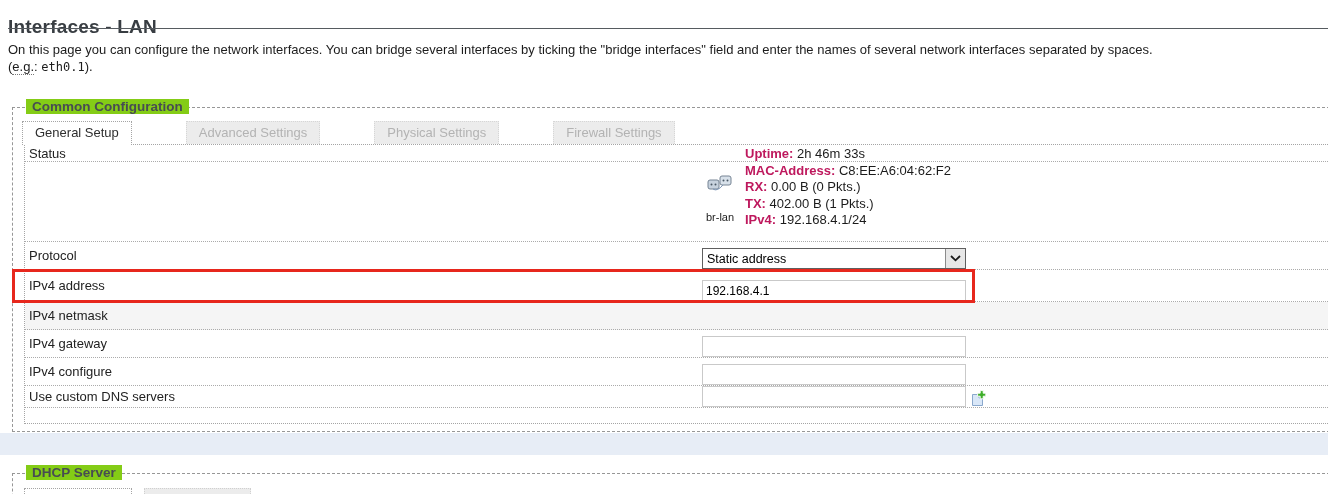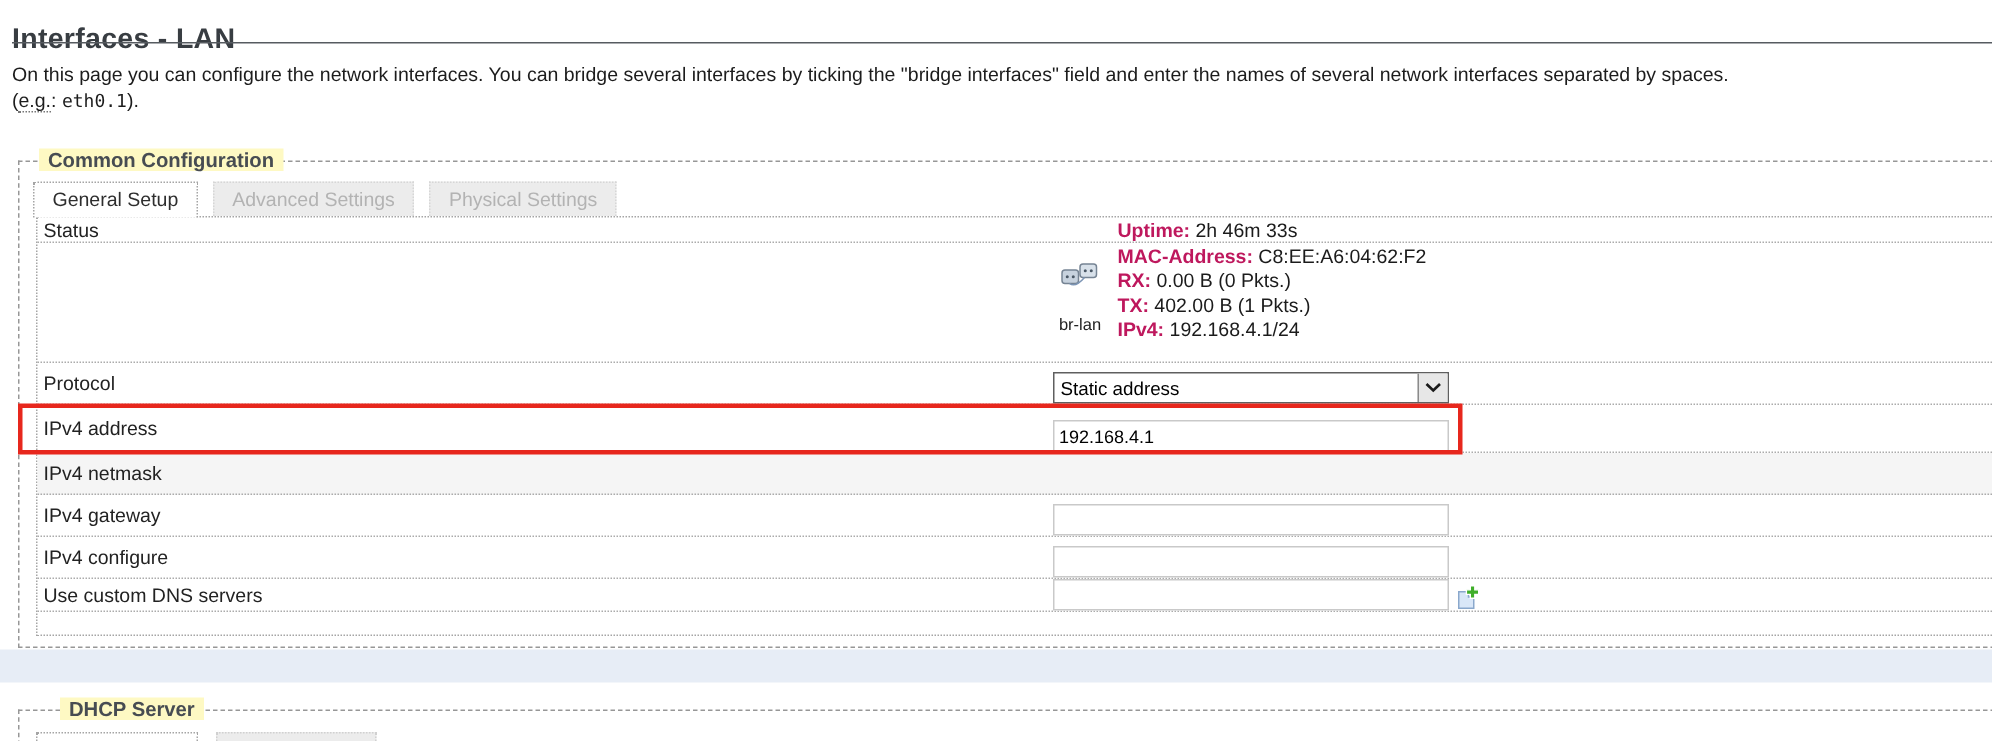--- a/index.html
+++ b/index.html
@@ -10,28 +10,28 @@
   
   .page-title{position:absolute;left:8px;top:3px;font-size:19px;font-weight:bold;color:#383d42;letter-spacing:.2px;}
   .title-rule{position:absolute;left:8px;top:28px;width:1320px;height:0;border-top:1px solid #565b60;}
   .desc{position:absolute;left:8px;top:41px;line-height:17px;color:#1c1c1c;white-space:nowrap;}
   .desc .mono{font-family:"DejaVu Sans Mono","Liberation Mono",monospace;font-size:12px;}
   .desc .abbr{border-bottom:1px dotted #777;}
   
   .fs-box{position:absolute;border:1px dashed #979797;border-right:none;background:transparent;box-sizing:border-box;}
   #fs-common{left:12px;top:107px;width:1688px;height:325px;}
   #fs-dhcp{left:12px;top:473px;width:1688px;height:60px;}
-  .legend{position:absolute;background:#fef9c3;padding:0 6px;font-weight:bold;color:#474c52;font-size:13.5px;}
+  .legend{position:absolute;background:#84cc16;padding:0 6px;font-weight:bold;color:#474c52;font-size:13.5px;}
   #legend-common{left:26px;top:99px;}
-  #legend-dhcp{left:40px;top:465px;}
+  #legend-dhcp{left:26px;top:465px;}
   
   .tabs-row{position:absolute;left:22px;top:121px;height:24px;display:flex;align-items:flex-end;gap:10px;}
   .tab{box-sizing:border-box;height:23px;padding:3px 12px 0 12px;font-size:13px;cursor:pointer;}
   .tab.active{height:24px;background:#ffffff;color:#2e2e2e;border:1px dotted #a5a5a5;border-bottom:none;position:relative;z-index:3;}
-  .tab.inactive{background:#ececec;color:#b3b3b3;border:1px dotted #d6d6d6;border-bottom:none;margin-bottom:1px;}
+  .tab.inactive{background:#ececec;color:#b3b3b3;border:1px dotted #d6d6d6;border-bottom:none;margin-bottom:1px;margin-left:44px;}
   
   .tabcontainer{
     position:absolute;left:24px;top:144px;width:1500px;box-sizing:border-box;
     border-top:1px dotted #a5a5a5;border-left:1px dotted #a5a5a5;border-bottom:1px dotted #a5a5a5;
     padding-bottom:15px;background:transparent;z-index:1;
   }
   .row{display:flex;border-bottom:1px dotted #ababab;box-sizing:border-box;}
   .row .lbl{width:677px;padding:6px 0 0 4px;color:#222;box-sizing:border-box;}
   .row .fld{padding-top:3px;display:flex;align-items:flex-end;}
   .row-status{height:17px;}
@@ -79,20 +79,21 @@
     <div><span>(</span><span class="abbr">e.g.</span><span>: </span><span class="mono">eth0.1</span><span>).</span></div>
   </div>
 
   <div class="fs-box" id="fs-common"></div>
   <div class="legend" id="legend-common">Common Configuration</div>
 
   <div class="tabs-row">
     <div class="tab active">General Setup</div>
     <div class="tab inactive">Advanced Settings</div>
     <div class="tab inactive">Physical Settings</div>
+    <div class="tab inactive">Firewall Settings</div>
   </div>
 
   <div class="tabcontainer">
     <div class="row row-status">
       <div class="lbl">Status</div>
     </div>
     <div class="row row-spacer"></div>
 
     <div class="row row-protocol">
       <div class="lbl">Protocol</div>

